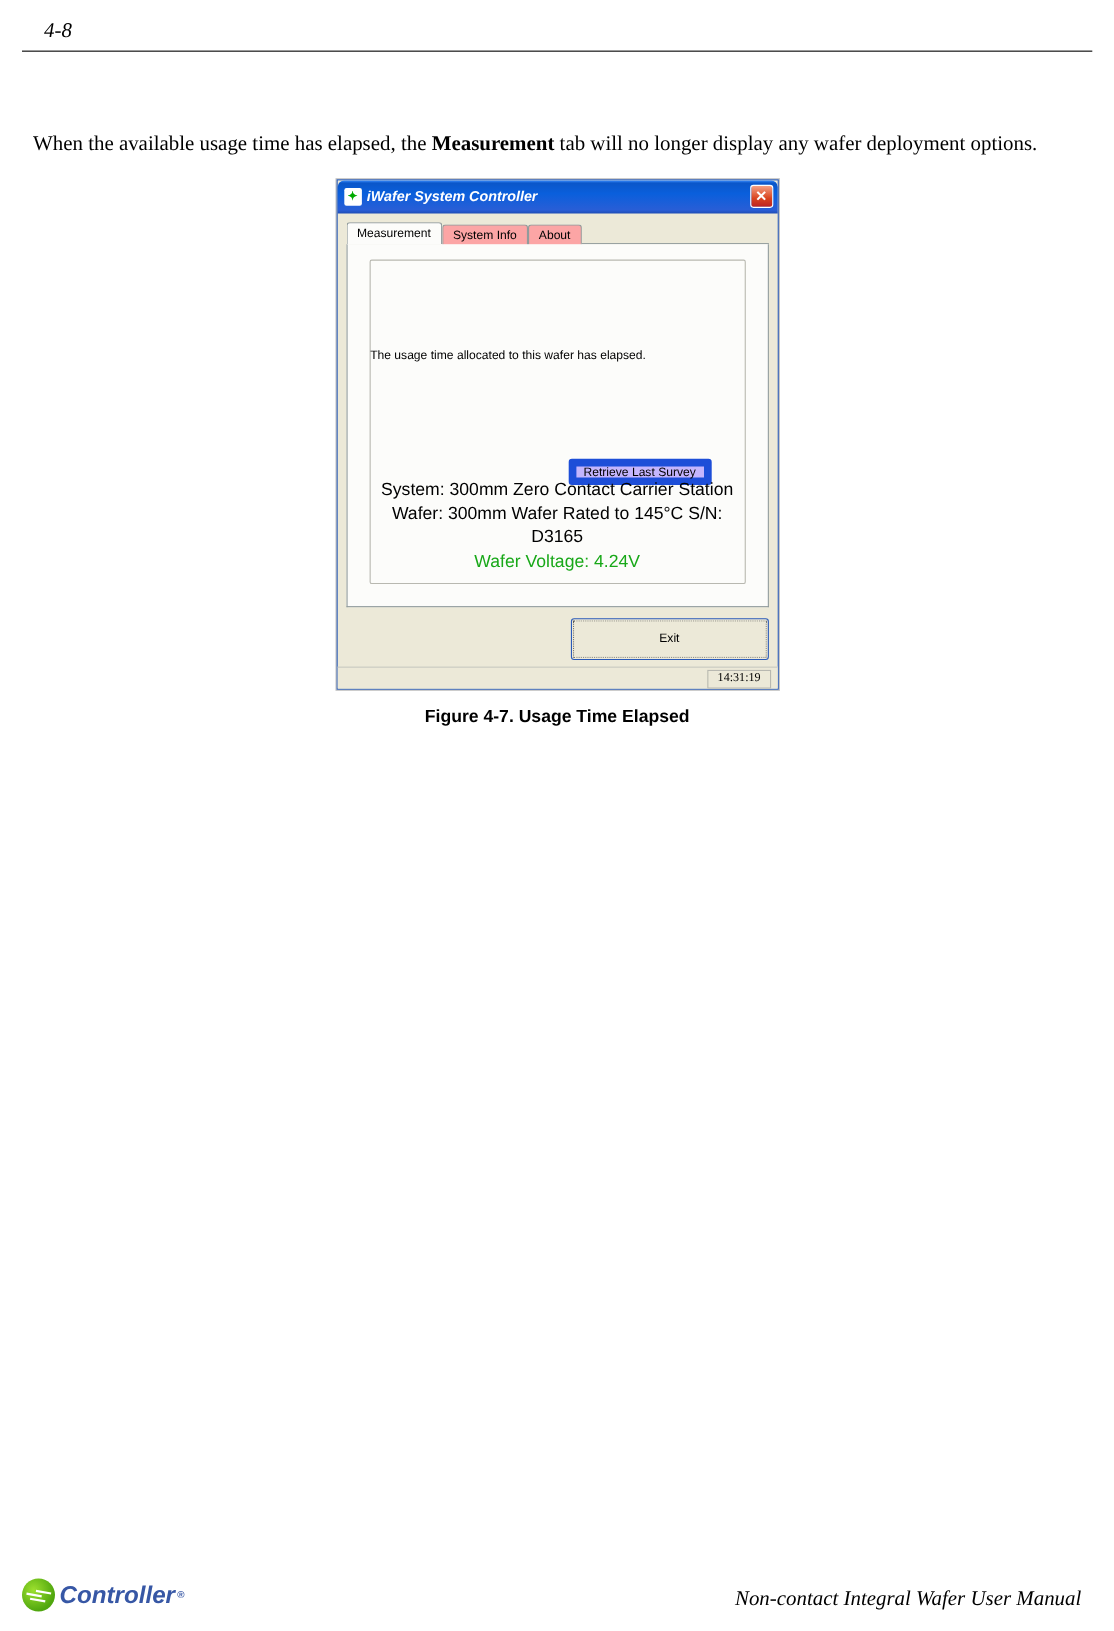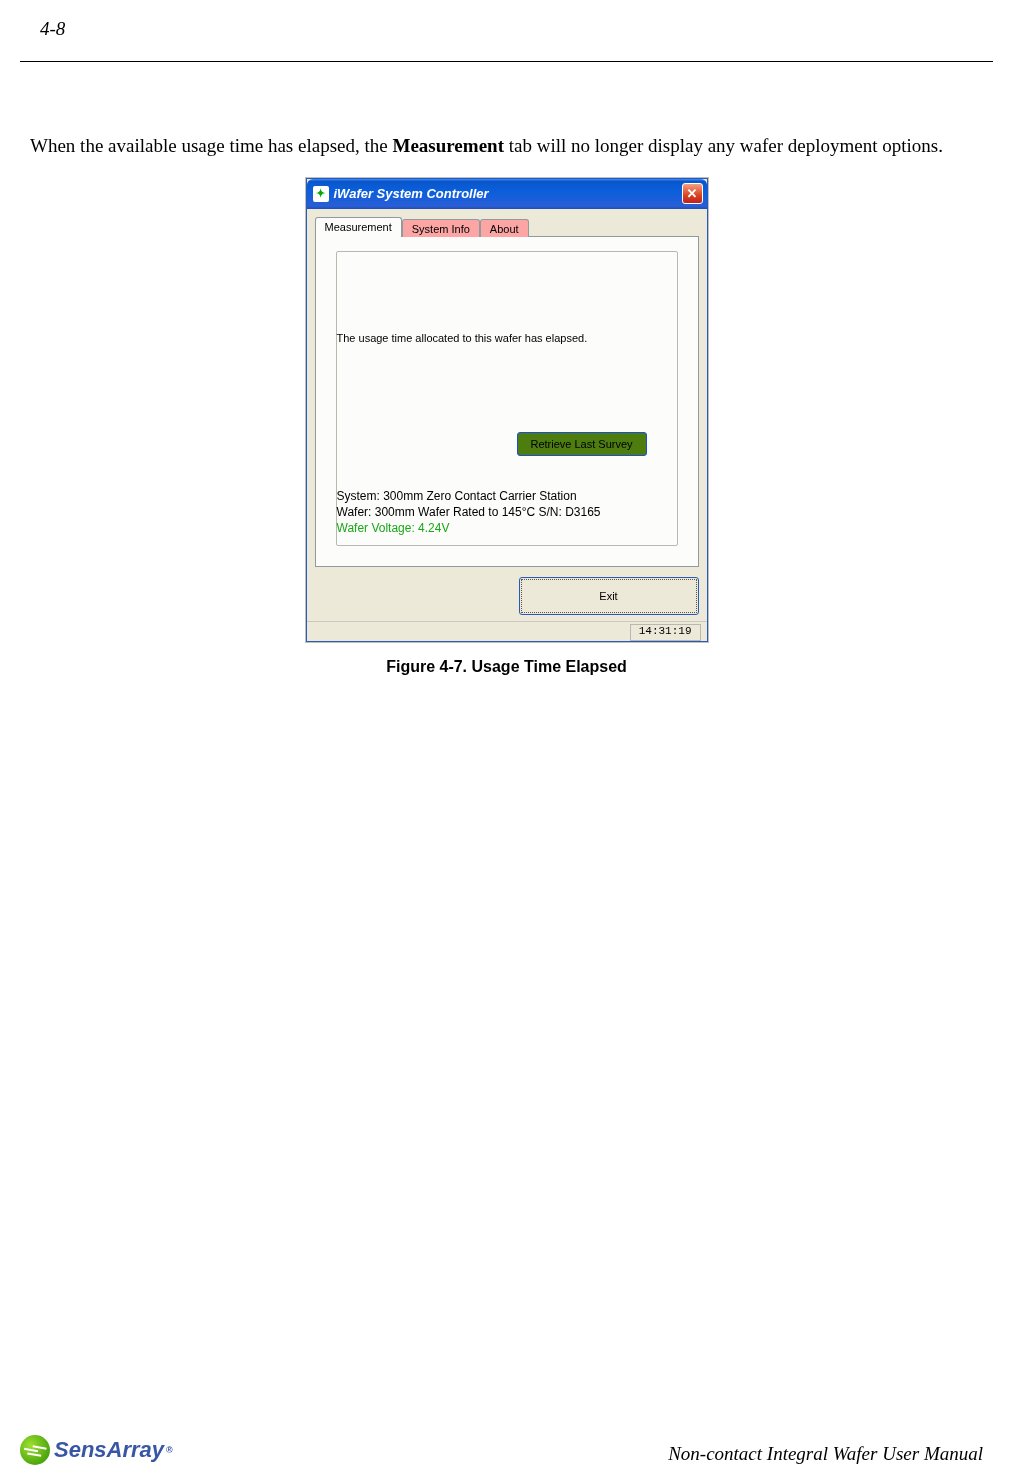--- a/index.html
+++ b/index.html
@@ -7,21 +7,21 @@
     width: 1013px;
     height: 1483px;
     background: #fff;
     font-family: Georgia, 'Times New Roman', serif;
     position: relative;
     color: #000;
   }
   .page-header {
     display: flex;
     justify-content: space-between;
-    padding: 18px 30px 21px 20px;
+    padding: 18px 30px 6px 20px;
     font-style: italic;
     font-size: 19px;
     border-bottom: 1px solid #000;
     margin: 0 20px;
     flex-direction: column;
   }
   .body-text {
     padding: 70px 30px 10px 20px;
     font-size: 19px;
     line-height: 1.45;
@@ -136,29 +136,30 @@
     color: #000;
   }
   .retrieve-btn {
     position: absolute;
     top: 180px;
     right: 30px;
     width: 130px;
     height: 24px;
     font-family: Tahoma, sans-serif;
     font-size: 11px;
-    background: #4d7c0f;
-    border: 1px solid #1d4ed8;
+    background: #c4b5fd;
+    border: 7px solid #1d4ed8;
     border-radius: 3px;
     cursor: pointer;
   }
   .sysinfo {
     position: absolute;
     bottom: 8px; left: 0; right: 0;
-    font-size: 12px;
+    text-align: center;
+    font-size: 16px;
     line-height: 1.35;
   }
   .voltage { color: #18a818; }
   .bottom-bar {
     padding: 4px 8px 6px 8px;
   }
   .exit-btn {
     display: block;
     margin-left: auto;
     width: 180px;
@@ -170,21 +171,21 @@
     border-radius: 3px;
     cursor: pointer;
     outline: 1px dotted #555;
     outline-offset: -3px;
   }
   .statusbar {
     border-top: 1px solid #c8c8c0;
     height: 20px;
     display: flex;
     justify-content: flex-end;
-    font-family: Liberation Mono, monospace;
+    font-family: Liberation Serif, serif;
     font-size: 11px;
     padding: 2px 6px 0 0;
     background: #ece9d8;
   }
   .status-cell {
     border: 1px solid #b8b8b0;
     padding: 0 8px;
     background: #ece9d8;
   }
   .figure-caption {
@@ -284,17 +285,17 @@
       <div class="status-cell">14:31:19</div>
     </div>
   </div>
 
   <div class="figure-caption">Figure 4-7. Usage Time Elapsed</div>
 </div>
 
 <div class="footer">
   <div class="logo">
     <span class="logo-ball"></span>
-    <span>SensArray</span>
+    <span>Controller</span>
     <span class="logo-tm">®</span>
   </div>
   <div class="footer-text">Non-contact Integral Wafer User Manual</div>
 </div>
 
 </body></html>

